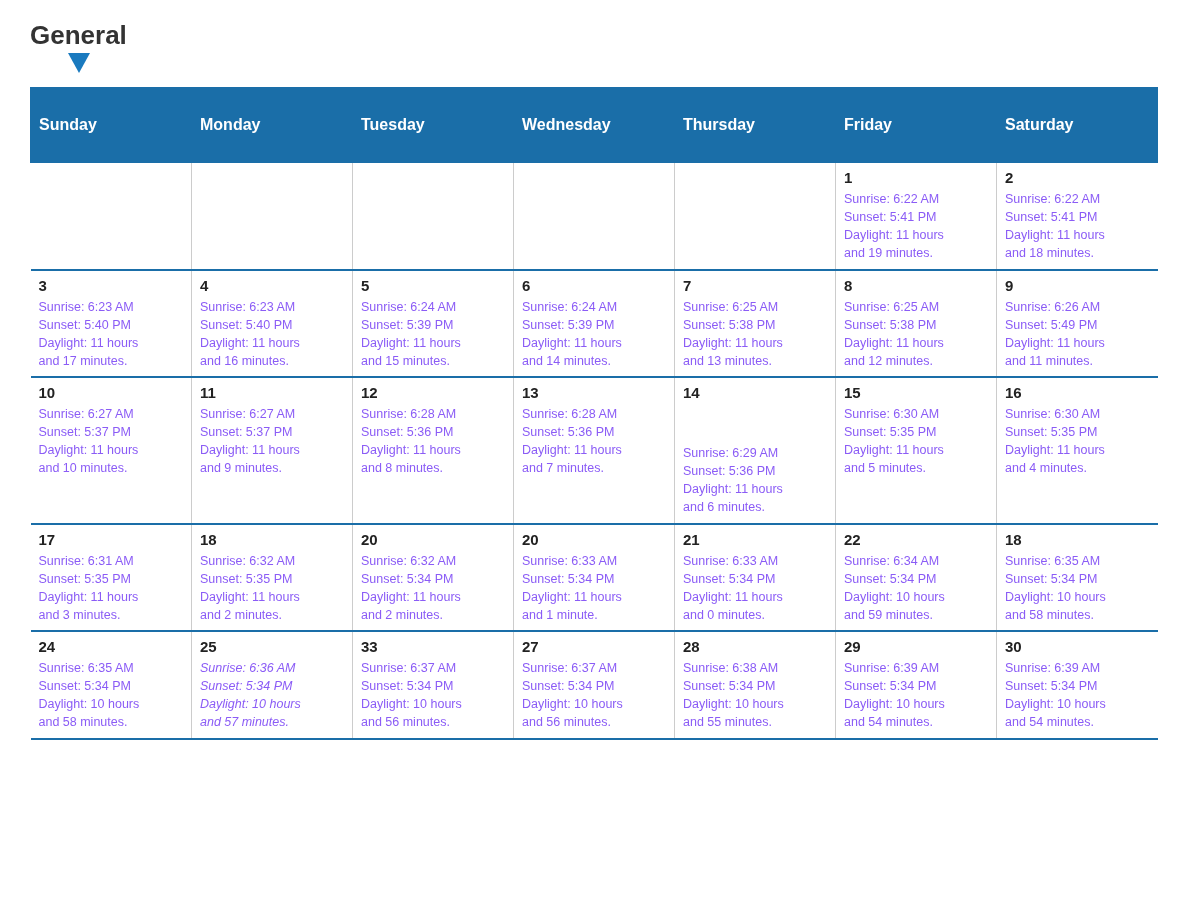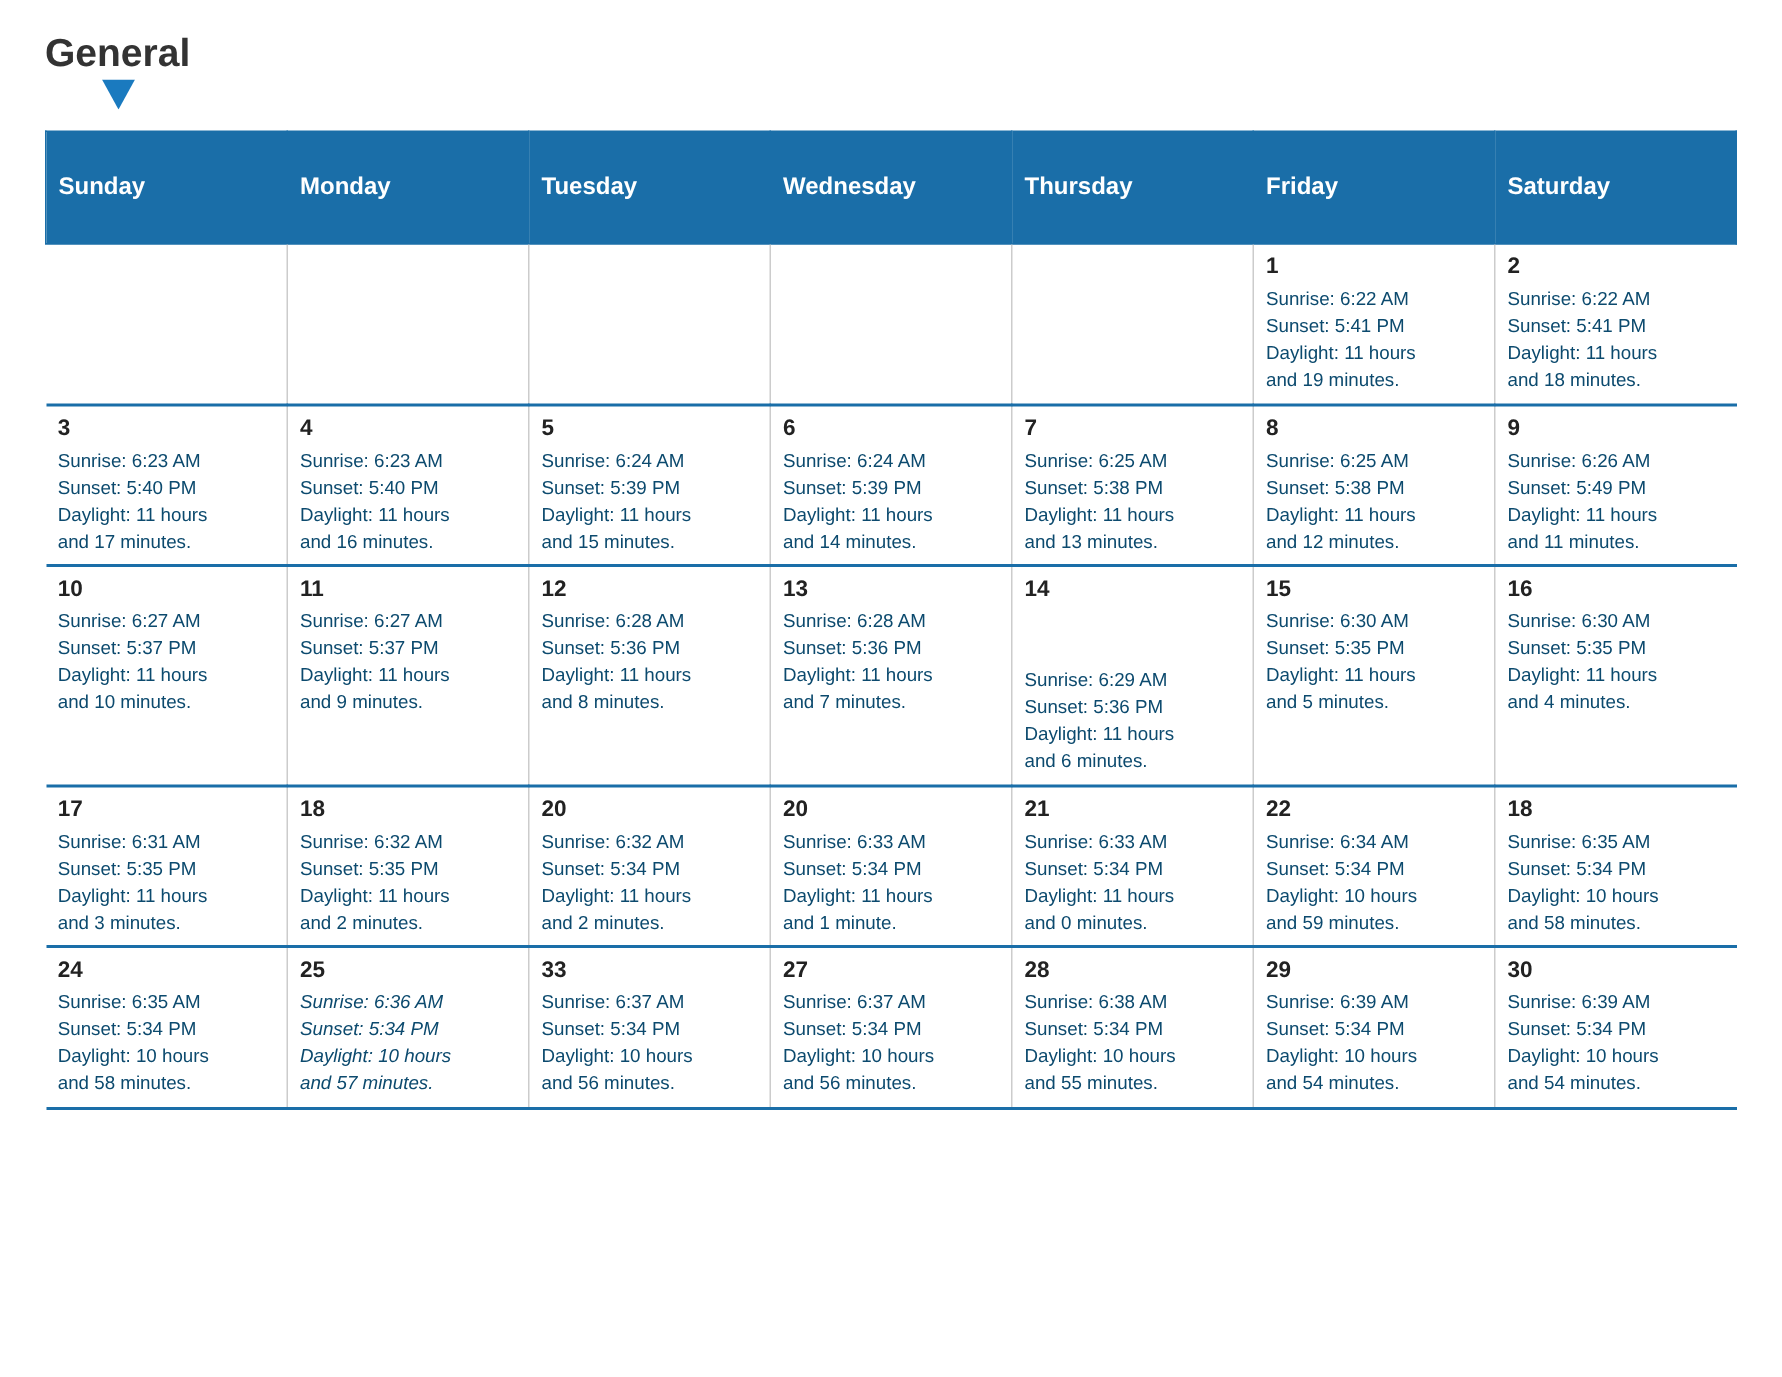--- a/index.html
+++ b/index.html
@@ -66,21 +66,21 @@
     }
     .day-number {
       font-size: 15px;
       font-weight: bold;
       color: #222;
       display: block;
       margin-bottom: 4px;
     }
     .day-info {
       font-size: 12.5px;
-      color: #0c4a6e;
+      color: #8b5cf6;
       line-height: 1.45;
     }
   </style>
 </head>
 <body>
 
 <div class="header">
   <div class="logo">
     <div style="display:flex;align-items:center;flex-direction:column;">
       <span style="font-size:26px;font-weight:bold;color:#333;">General</span>

